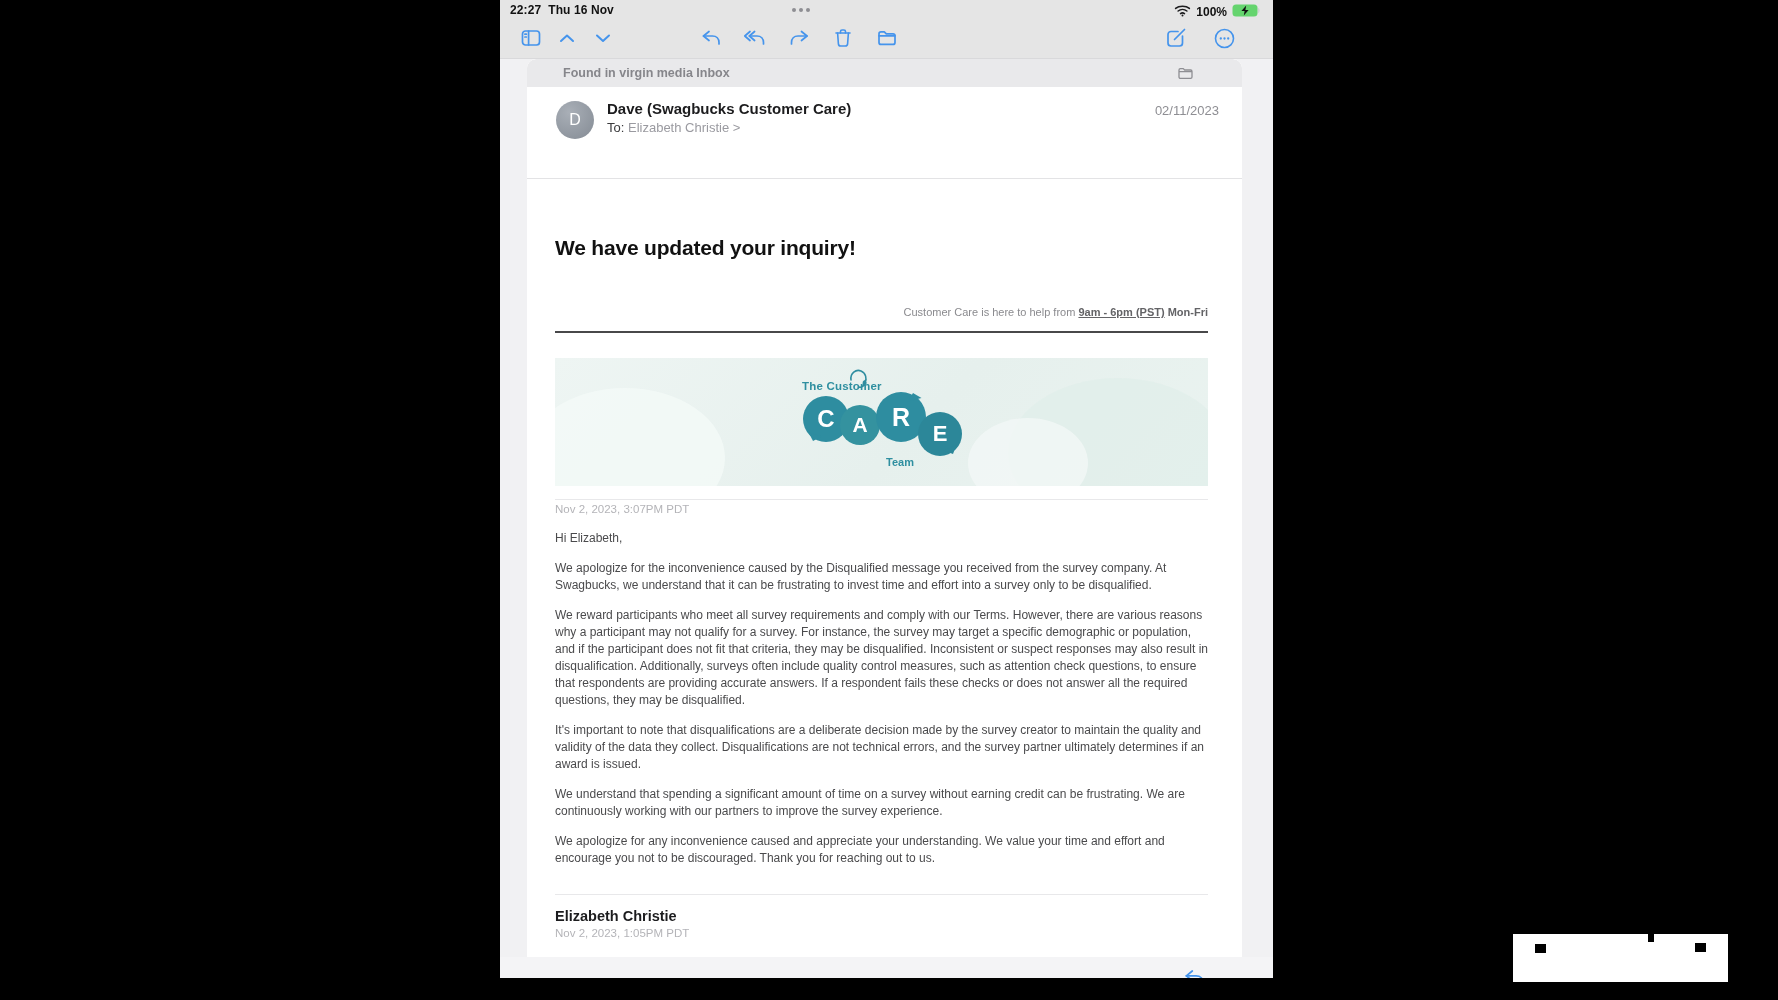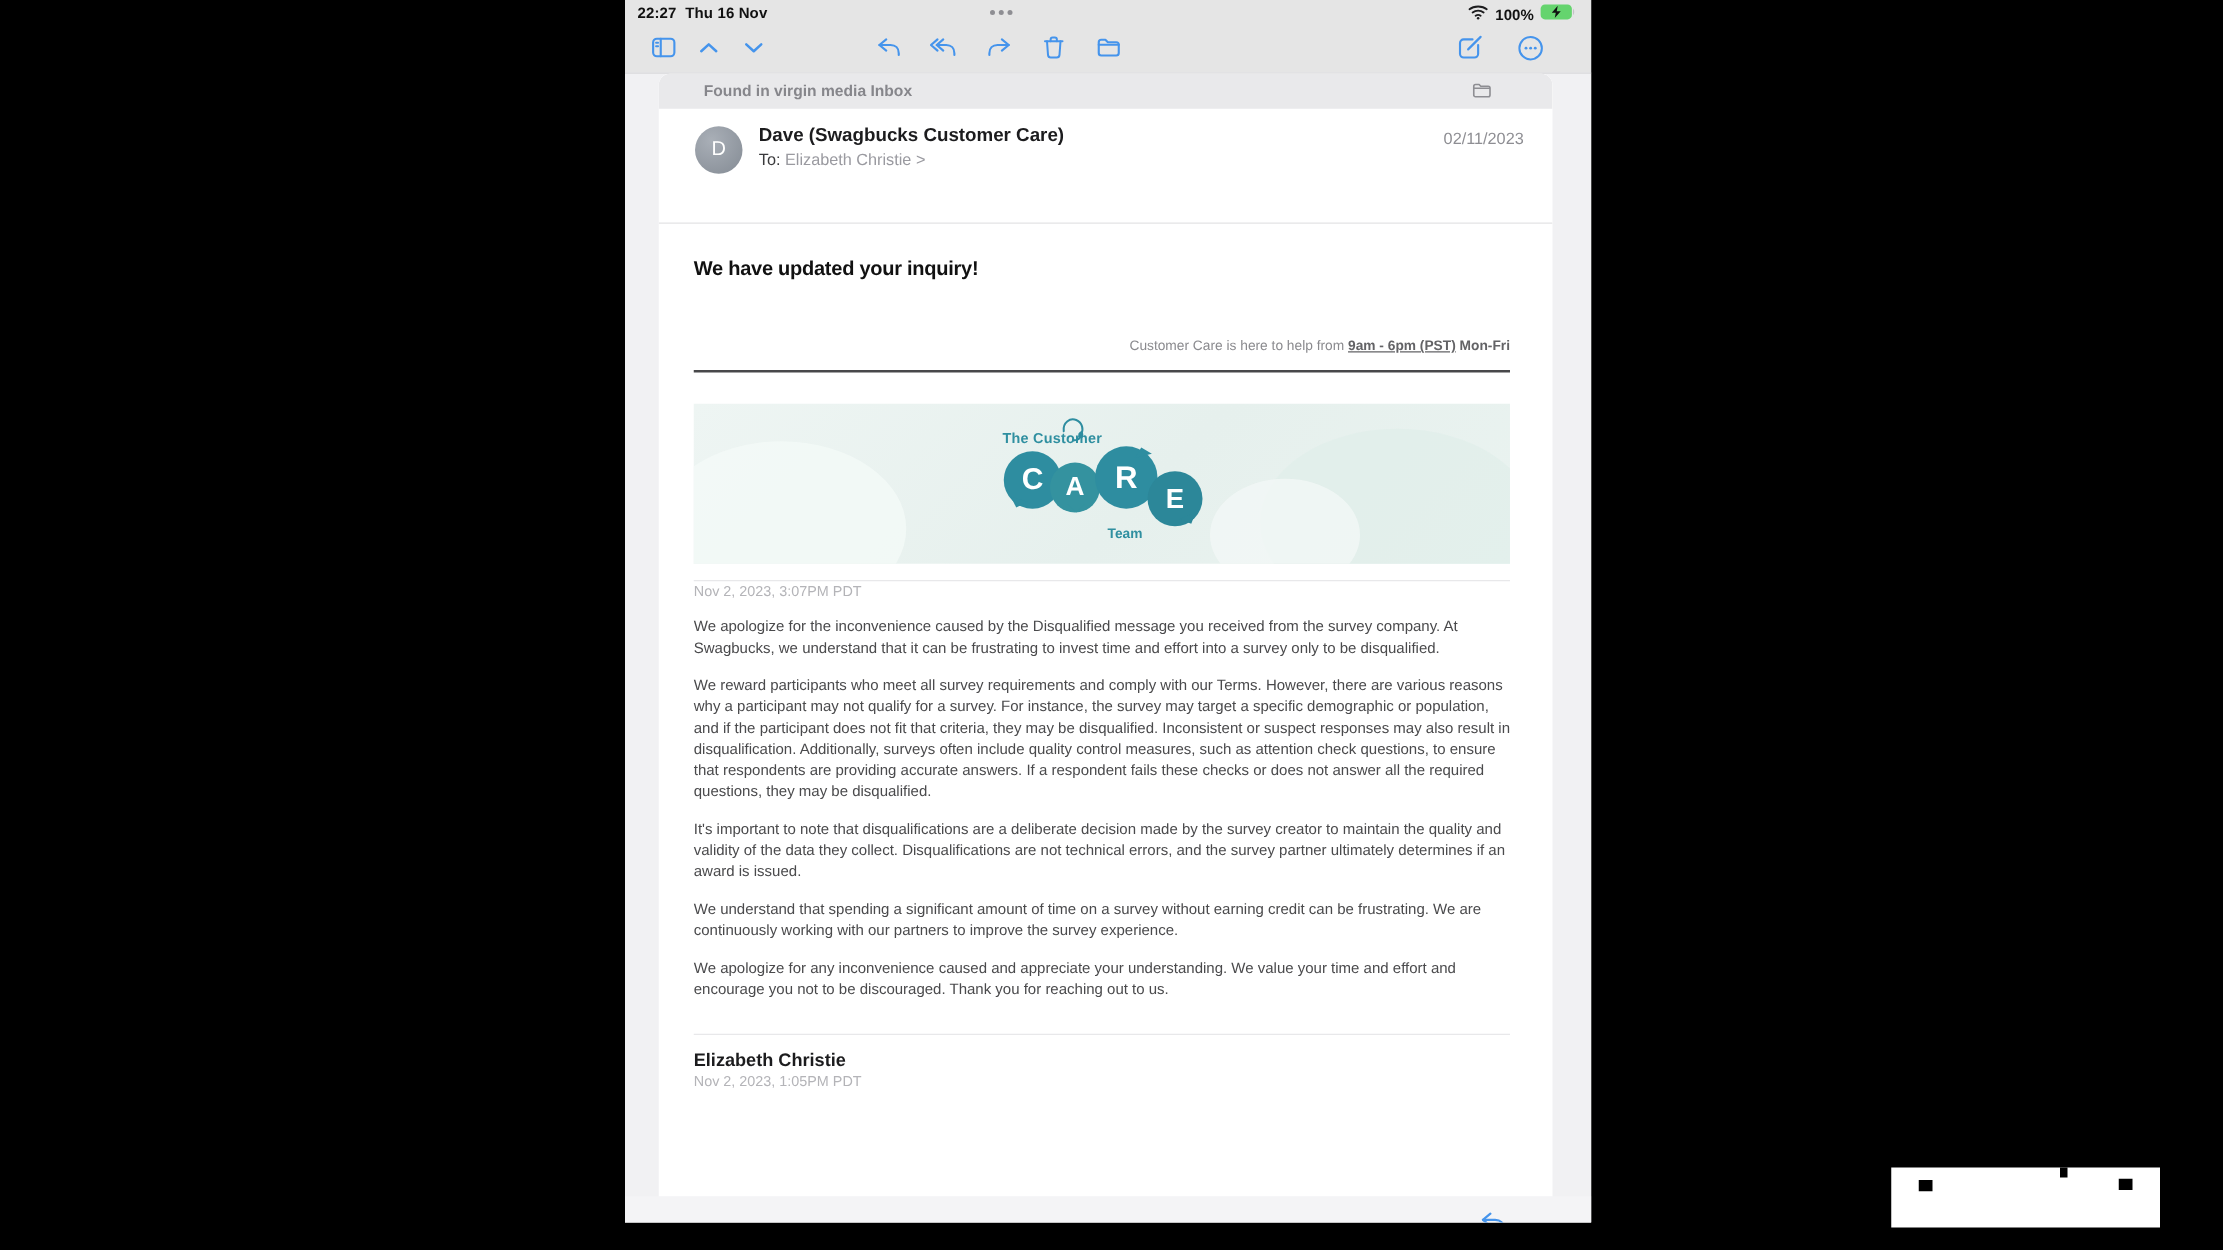--- a/index.html
+++ b/index.html
@@ -46,21 +46,21 @@
   .sender-row { position:relative; height:92px; border-bottom:1px solid #e3e3e5; }
   .avatar { position:absolute; left:29px; top:14px; width:38px; height:38px; border-radius:50%;
             background:radial-gradient(circle at 35% 30%, #a9afb7, #848b94);
             color:#fff; font-size:16px; display:flex; align-items:center; justify-content:center; }
   .sender-name { position:absolute; left:80px; top:13px; font-size:15px; font-weight:bold; color:#1c1c1e; }
   .to-line { position:absolute; left:80px; top:33px; font-size:13px; color:#3a3a3c;text-align:right; }
   .to-line .to-name { color:#9a9aa0; }
   .hdr-date { position:absolute; right:23px; top:16px; font-size:13px; color:#8e8e93; }
 
   .card-content { padding:0 34px 0 28px; }
-  .subject { margin-top:28px; font-size:16px; font-weight:bold; color:#111; letter-spacing:-.2px; }
+  .subject { margin-top:57px; font-size:21px; font-weight:bold; color:#111; letter-spacing:-.2px; }
   .care-note { margin-top:46px; text-align:right; font-size:11px; color:#8a8a8e; }
   .care-note .cn-hours { font-weight:bold; text-decoration:underline; color:#636366; }
   .care-note .cn-days { font-weight:bold; color:#636366; }
   .dark-rule { margin-top:13px; height:2px; background:#48484a; }
 
   
   .banner { position:relative; margin-top:25px; height:128px; overflow:hidden;
             background:linear-gradient(135deg,#eef5f3 0%, #e6f0ed 55%, #eaf3f0 100%); }
   .blob { position:absolute; border-radius:50%; }
   .blob1 { left:-30px; top:30px; width:200px; height:140px; background:#f4faf8; opacity:.8; }
@@ -269,20 +269,21 @@
             <div class="bubble bub-e">
                 <span>E</span>
               </div>
             <div class="logo-team">Team</div>
           </div>
 
           <div class="light-rule"></div>
 
           <div class="msg-time">Nov 2, 2023, 3:07PM PDT</div>
 
+          <div class="bodytext greeting">Hi Elizabeth,</div>
           <p class="bodytext para">We apologize for the inconvenience caused by the Disqualified message you received from the survey company. At Swagbucks, we understand that it can be frustrating to invest time and effort into a survey only to be disqualified.</p>
           <p class="bodytext para">We reward participants who meet all survey requirements and comply with our Terms. However, there are various reasons why a participant may not qualify for a survey. For instance, the survey may target a specific demographic or population, and if the participant does not fit that criteria, they may be disqualified. Inconsistent or suspect responses may also result in disqualification. Additionally, surveys often include quality control measures, such as attention check questions, to ensure that respondents are providing accurate answers. If a respondent fails these checks or does not answer all the required questions, they may be disqualified.</p>
           <p class="bodytext para">It's important to note that disqualifications are a deliberate decision made by the survey creator to maintain the quality and validity of the data they collect. Disqualifications are not technical errors, and the survey partner ultimately determines if an award is issued.</p>
           <p class="bodytext para">We understand that spending a significant amount of time on a survey without earning credit can be frustrating. We are continuously working with our partners to improve the survey experience.</p>
           <p class="bodytext para">We apologize for any inconvenience caused and appreciate your understanding. We value your time and effort and encourage you not to be discouraged. Thank you for reaching out to us.</p>
 
           <div class="rule2"></div>
 
           <div class="msg-sender">
             <span class="ms-name">Elizabeth Christie</span>

